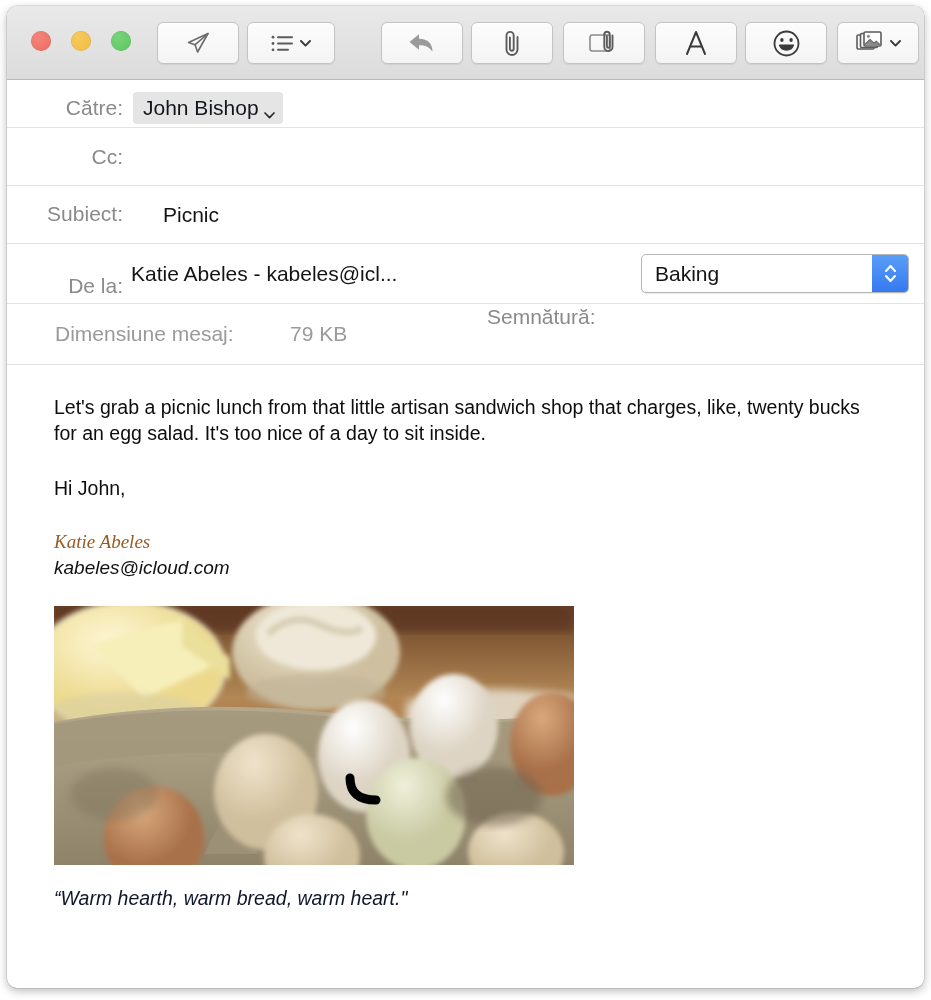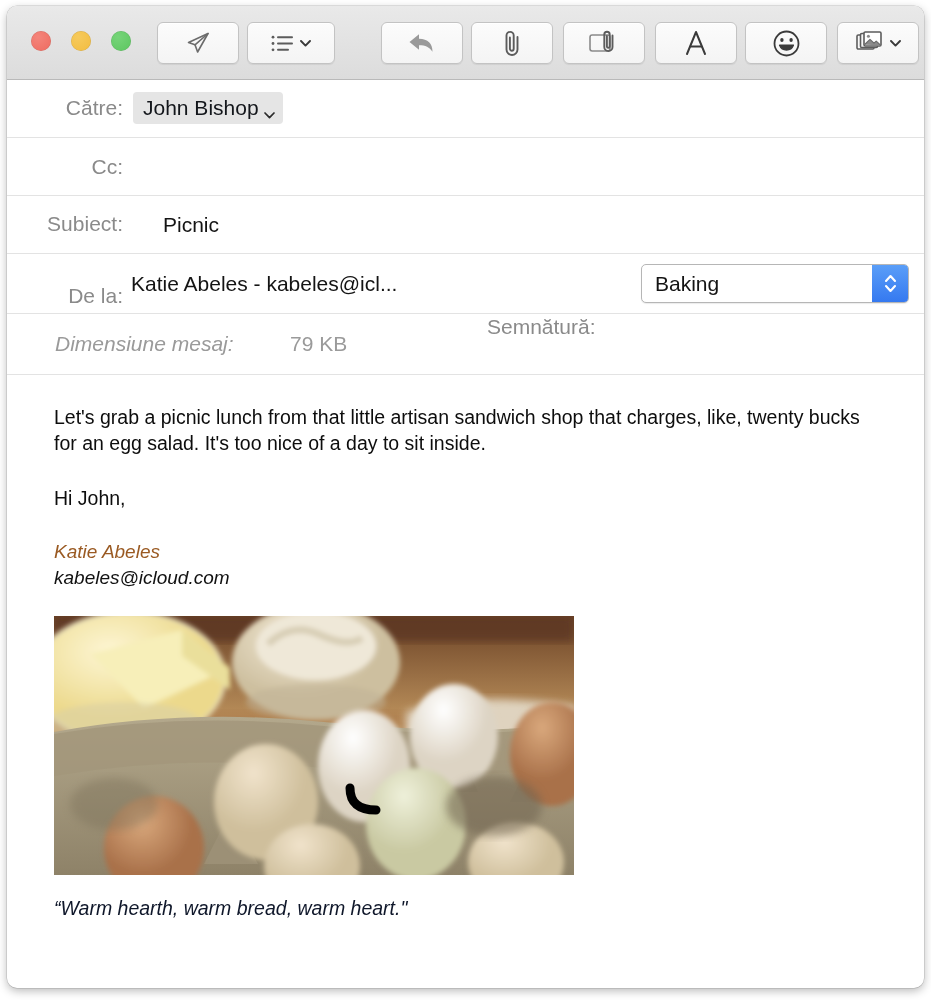--- a/index.html
+++ b/index.html
@@ -80,21 +80,21 @@
     font-size: 21px;
     text-align: right;
     white-space: nowrap;
   }
   .hvalue {
     color: #141414;
     font-size: 21px;
     white-space: nowrap;
   }
 
-  #row-to      { height: 58px; }
+  #row-to      { height: 48px; }
   #row-cc      { height: 58px; }
   #row-subject { height: 58px; }
   #row-from    { height: 60px; }
   #row-size    { height: 61px; }
 
   .lbl-col {
     position: absolute;
     left: 0;
     width: 116px;
     text-align: right;
@@ -193,20 +193,21 @@
     max-width: 835px;
   }
   #greeting { margin-bottom: 27px; }
   #para { margin-bottom: 30px; }
 
   #sig-name {
     font-size: 19px;
     font-style: italic;
     color: #9a5a23;
     line-height: 1.35;
+    font-family: Liberation Serif, serif;
   }
   #sig-email {
     font-size: 19px;
     font-style: italic;
     color: #111111;
     line-height: 1.35;
   }
 
   
   #photo-wrap {
@@ -366,21 +367,21 @@
         <span id="sig-arrows">
           <svg width="15" height="23" viewBox="0 0 15 23" fill="none" stroke="#ffffff" stroke-width="2.1" stroke-linecap="round" stroke-linejoin="round">
             <path d="M3 9 L7.5 4 L12 9"></path>
             <path d="M3 14 L7.5 19 L12 14"></path>
           </svg>
         </span>
       </div>
     </div>
 
     <div class="hrow" id="row-size">
-      <span class="hlabel-size" style="top:18px;position:absolute;font-style:italic;">Dimensiune mesaj:</span>
+      <span class="hlabel-size" style="top:18px;position:absolute;">Dimensiune mesaj:</span>
       <span class="hvalue-size" style="top:18px;position:absolute;">79 KB</span>
     </div>
   </div>
 
   <div id="body">
 
     <div class="btext" id="para">Let's grab a picnic lunch from that little artisan sandwich shop that charges, like, twenty bucks for an egg salad. It's too nice of a day to sit inside.</div>
 
     <div class="btext" id="greeting">Hi John,</div>
 

